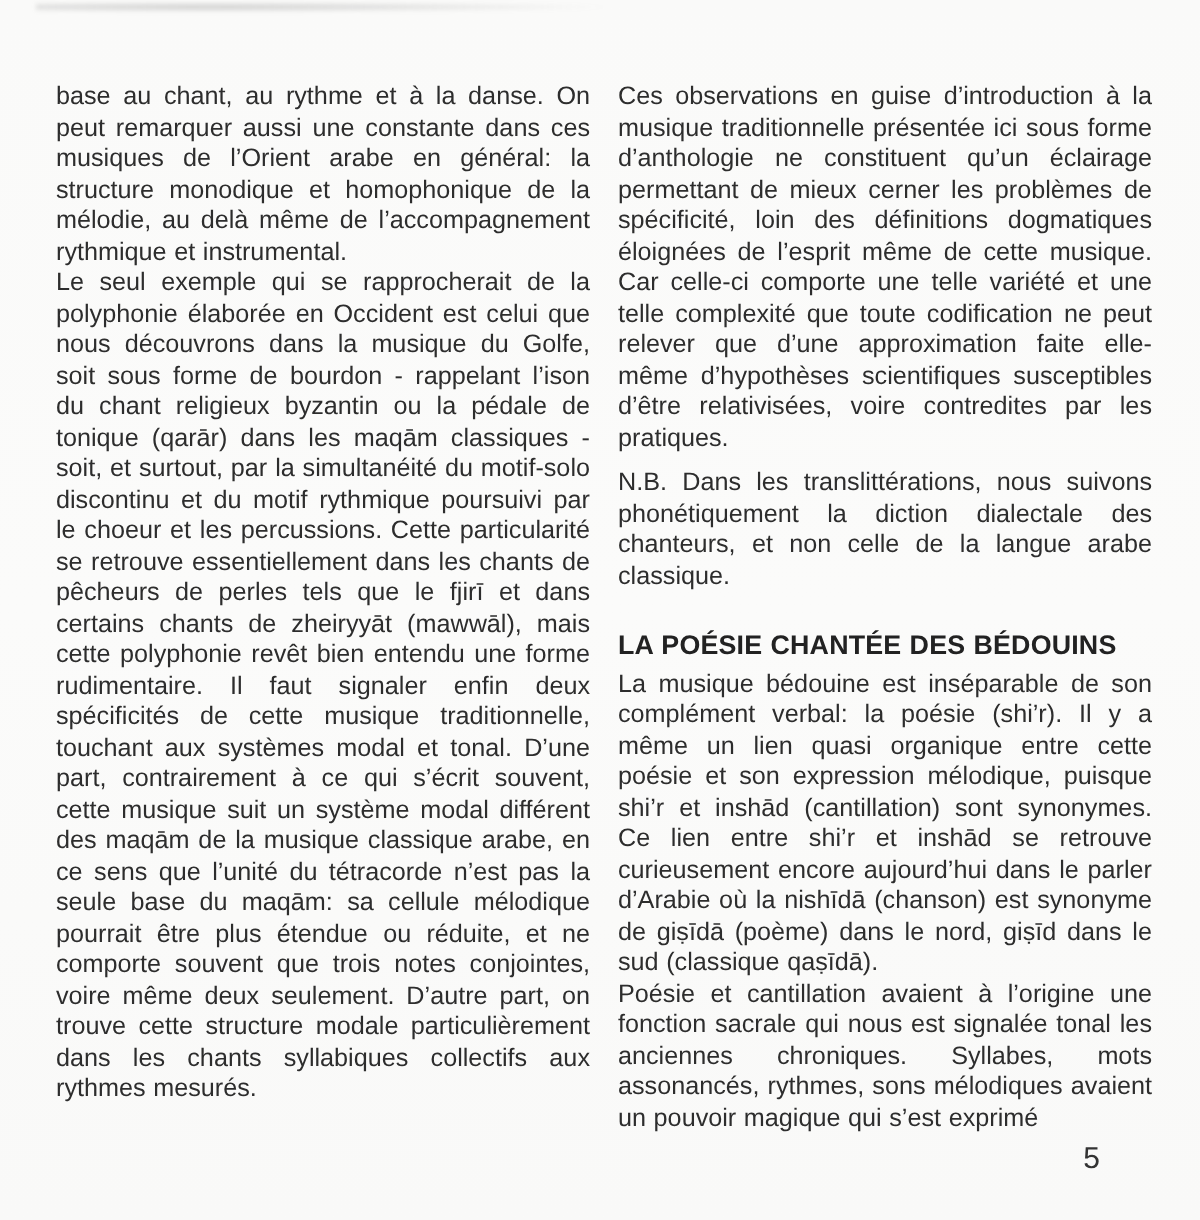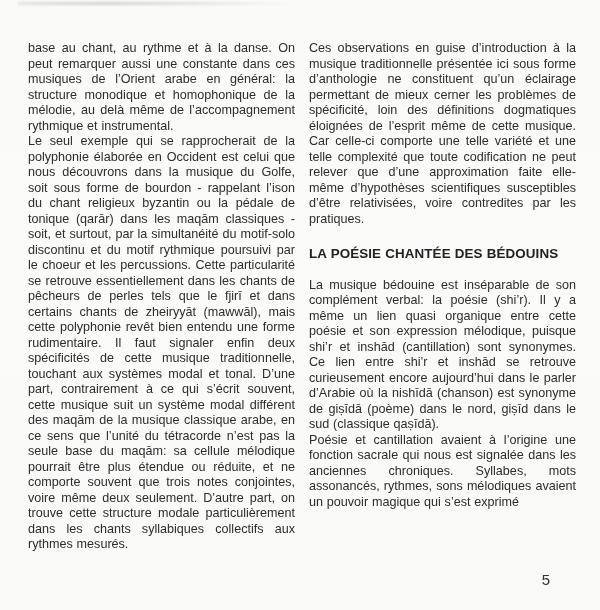--- a/index.html
+++ b/index.html
@@ -44,21 +44,21 @@
     word-spacing: 0.3px;
   }
   .block {
     margin: 0;
   }
   .block.note {
     margin-top: 7px;
   }
   .block.heading {
     margin-top: 19px;
-    margin-bottom: 16px;
+    margin-bottom: 4px;
     font-weight: bold;
     font-size: 13.4px;
     line-height: 15.5px;
     letter-spacing: 0.1px;
     color: #222;
     text-align: left;
   }
   .it {
   }
   .page-number {
@@ -74,19 +74,20 @@
 
 <div class="page">
   <div class="scan-smudge"></div>
   <div class="columns">
     <div class="col">
         <p class="block p"><span>base au chant, au rythme et à la danse. On peut remarquer aussi une constante dans ces musiques de l’Orient arabe en général: la structure monodique et homophonique de la mélodie, au delà même de l’accompagnement rythmique et instrumental.</span></p>
         <p class="block p"><span>Le seul exemple qui se rapprocherait de la polyphonie élaborée en Occident est celui que nous découvrons dans la musique du Golfe, soit sous forme de bourdon - rappelant l’</span><span class="it">ison</span><span> du chant religieux byzantin ou la pédale de tonique (</span><span class="it">qarār</span><span>) dans les </span><span class="it">maqām</span><span> classiques - soit, et surtout, par la simultanéité du motif-solo discontinu et du motif rythmique poursuivi par le choeur et les percussions. Cette particularité se retrouve essentiellement dans les chants de pêcheurs de perles tels que le </span><span class="it">fjirī</span><span> et dans certains chants de </span><span class="it">zheiryyāt</span><span> (</span><span class="it">mawwāl</span><span>), mais cette polyphonie revêt bien entendu une forme rudimentaire. Il faut signaler enfin deux spécificités de cette musique traditionnelle, touchant aux systèmes modal et tonal. D’une part, contrairement à ce qui s’écrit souvent, cette musique suit un système modal différent des </span><span class="it">maqām</span><span> de la musique classique arabe, en ce sens que l’unité du tétracorde n’est pas la seule base du </span><span class="it">maqām</span><span>: sa cellule mélodique pourrait être plus étendue ou réduite, et ne comporte souvent que trois notes conjointes, voire même deux seulement. D’autre part, on trouve cette structure modale particulièrement dans les chants syllabiques collectifs aux rythmes mesurés.</span></p>
       </div>
     <div class="col">
         <p class="block p"><span>Ces observations en guise d’introduction à la musique traditionnelle présentée ici sous forme d’anthologie ne constituent qu’un éclairage permettant de mieux cerner les problèmes de spécificité, loin des définitions dogmatiques éloignées de l’esprit même de cette musique. Car celle-ci comporte une telle variété et une telle complexité que toute codification ne peut relever que d’une approximation faite elle-même d’hypothèses scientifiques susceptibles d’être relativisées, voire contredites par les pratiques.</span></p>
+        <p class="block note"><span>N.B. Dans les translittérations, nous suivons phonétiquement la diction dialectale des chanteurs, et non celle de la langue arabe classique.</span></p>
         <h2 class="block heading"><span>LA POÉSIE CHANTÉE DES BÉDOUINS</span></h2>
         <p class="block p"><span>La musique bédouine est inséparable de son complément verbal: la poésie (</span><span class="it">shi’r</span><span>). Il y a même un lien quasi organique entre cette poésie et son expression mélodique, puisque </span><span class="it">shi’r</span><span> et </span><span class="it">inshād</span><span> (cantillation) sont synonymes. Ce lien entre </span><span class="it">shi’r</span><span> et </span><span class="it">inshād</span><span> se retrouve curieusement encore aujourd’hui dans le parler d’Arabie où la </span><span class="it">nishīdā</span><span> (chanson) est synonyme de </span><span class="it">giṣīdā</span><span> (poème) dans le nord, </span><span class="it">giṣīd</span><span> dans le sud (classique </span><span class="it">qaṣīdā</span><span>).</span></p>
-        <p class="block p"><span>Poésie et cantillation avaient à l’origine une fonction sacrale qui nous est signalée dans les anciennes chroniques. Syllabes, mots assonancés, rythmes, sons mélodiques avaient un pouvoir magique qui s’est exprimé</span></p>
+        <p class="block p"><span>Poésie et cantillation avaient à l’origine une fonction sacrale qui nous est signalée tonal les anciennes chroniques. Syllabes, mots assonancés, rythmes, sons mélodiques avaient un pouvoir magique qui s’est exprimé</span></p>
       </div>
   </div>
   <div class="page-number">5</div>
 </div>
 
 </body></html>

